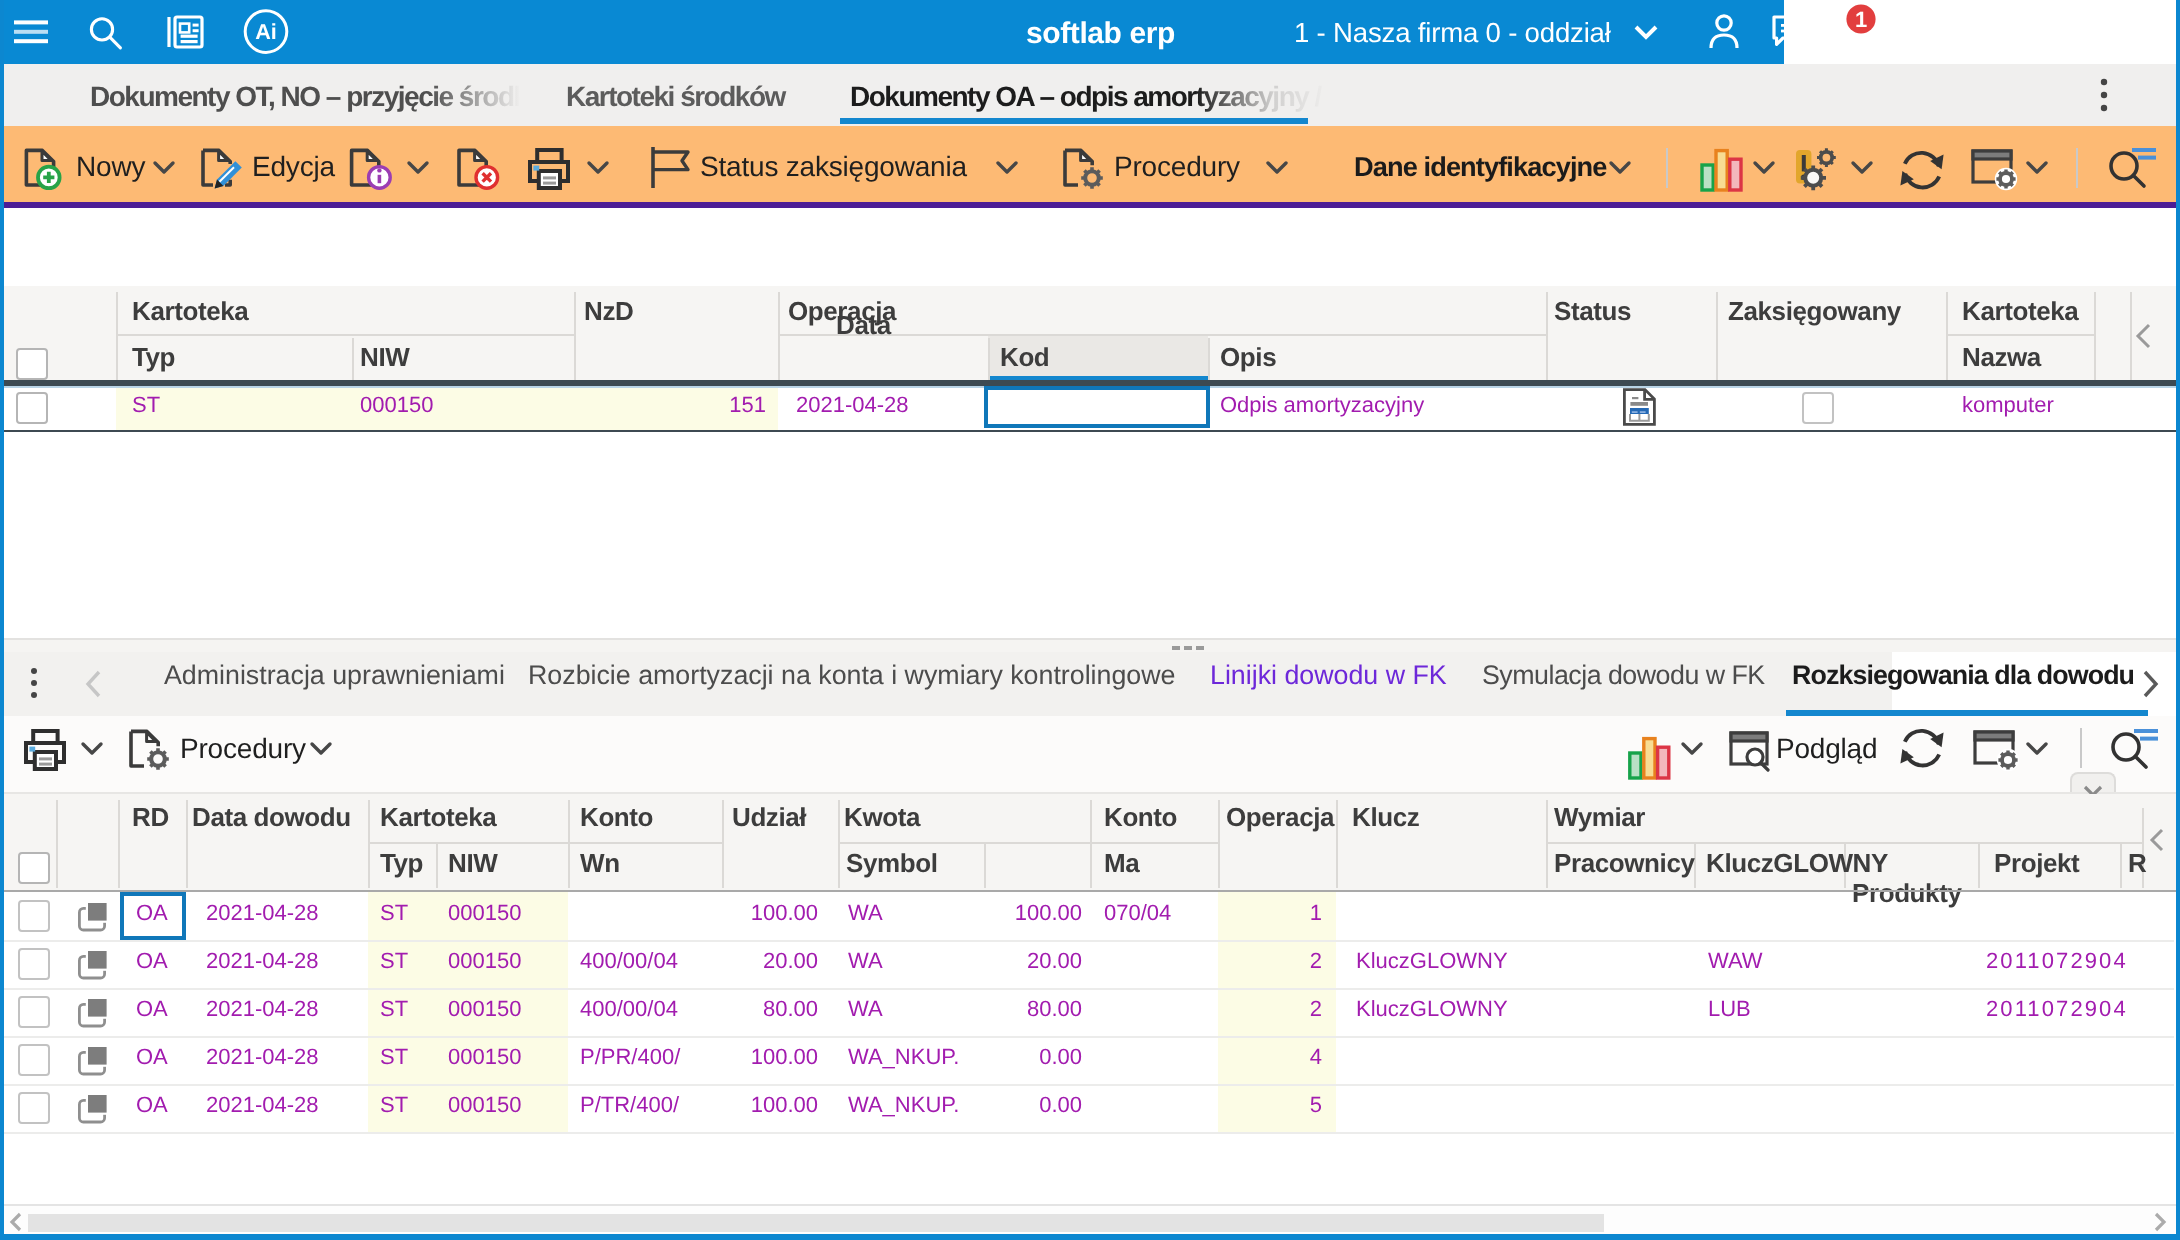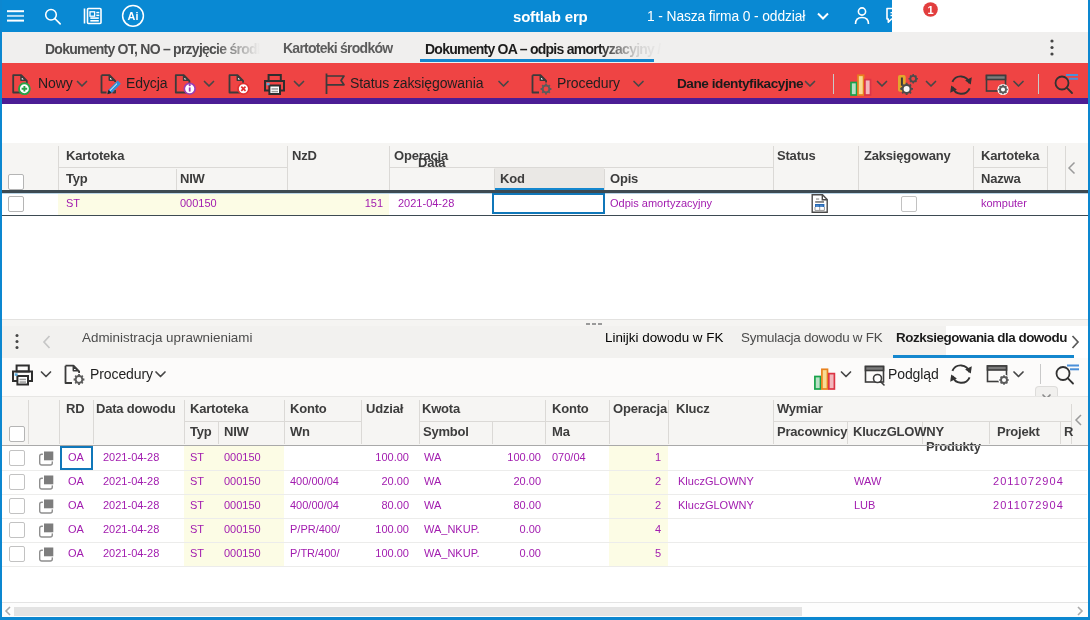--- a/index.html
+++ b/index.html
@@ -10,21 +10,21 @@
   .txt { position:absolute; white-space:nowrap; }
   
   #bL { left:0; top:0; width:2px; height:620px; background:#0c87d0; z-index:50; }
   #bR { left:1088px; top:0; width:2px; height:620px; background:#0c87d0; z-index:50; }
   #bB { left:0; top:617px; width:1090px; height:3px; background:#0c87d0; z-index:50; }
   
   #titlebar { left:0; top:0; width:892px; height:32px; background:#0989d3; }
   
   #tabbar { left:0; top:32px; width:1090px; height:31px; background:#f0efee; }
   
-  #toolbar1 { left:0; top:63px; width:1090px; height:41px; background:#ef4444; border-bottom:6px solid #4c1d95; }
+  #toolbar1 { left:0; top:63px; width:1090px; height:41px; background:#fdba74; border-bottom:3px solid #4c1d95; }
   
   #filterrow { left:0; top:104px; width:1090px; height:39px; background:#fdfdfc; border-bottom:1px solid #dddcda; }
   
   #g1head { left:0; top:143px; width:1090px; height:49px; background:#f6f5f3; }
   
   #splitter { left:0; top:319px; width:1090px; height:7px; background:#f5f4f2; border-top:1px solid #e3e2e0; }
   
   #tabstrip2 { left:0; top:326px; width:946px; height:32px; background:#f2f1ef; }
   
   #toolbar2 { left:0; top:358px; width:1090px; height:39px; background:#fcfbfa; border-bottom:1px solid #e7e6e4; }
@@ -308,21 +308,22 @@
   <div id="tabstrip2" class="abs">
     <svg class="abs" style="left:11px;top:6px" width="12" height="22" viewBox="0 0 12 22">
       <circle cx="6" cy="3.5" r="1.5" fill="#454545"></circle>
         <circle cx="6" cy="9.5" r="1.5" fill="#454545"></circle>
         <circle cx="6" cy="15.5" r="1.5" fill="#454545"></circle>
     </svg>
     <svg class="abs" style="left:40px;top:8px" width="14" height="16" viewBox="0 0 14 16">
       <path d="M 9.5 2 L 4 8 L 9.5 14" fill="none" stroke="#c6c6c6" stroke-width="1.7"></path>
     </svg>
     <div class="txt" style="left:82px;top:3.5px;font-size:13.4px;color:#4c4c4c;">Administracja uprawnieniami</div>
-    <div class="txt" style="left:605px;top:3.5px;font-size:13.4px;color:#000000;">Linijki dowodu w FK</div>
+    <div class="txt" style="left:264px;top:3.5px;font-size:13.4px;color:#4c4c4c;">Rozbicie amortyzacji na konta i wymiary kontrolingowe</div>
+    <div class="txt" style="left:605px;top:3.5px;font-size:13.4px;color:#6d28d9;">Linijki dowodu w FK</div>
     <div class="txt" style="left:741px;top:3.5px;font-size:13.4px;color:#4c4c4c;letter-spacing:-0.25px;">Symulacja dowodu w FK</div>
     <div class="txt" style="left:896px;top:3.5px;font-size:13.4px;font-weight:bold;color:#1c1c1c;letter-spacing:-0.45px;">Rozksiegowania dla dowodu</div>
     <svg class="abs" style="left:1068px;top:8px" width="14" height="16" viewBox="0 0 14 16">
       <path d="M 4.5 2 L 10 8 L 4.5 14" fill="none" stroke="#5a5a5a" stroke-width="1.7"></path>
     </svg>
     <div class="abs" style="left:893px;top:29px;width:181px;height:3px;background:#1487ce;"></div>
   </div>
   <div id="toolbar2" class="abs">
     <svg class="abs" style="left:0;top:0" width="1090" height="38" viewBox="0 0 1090 38">
 

